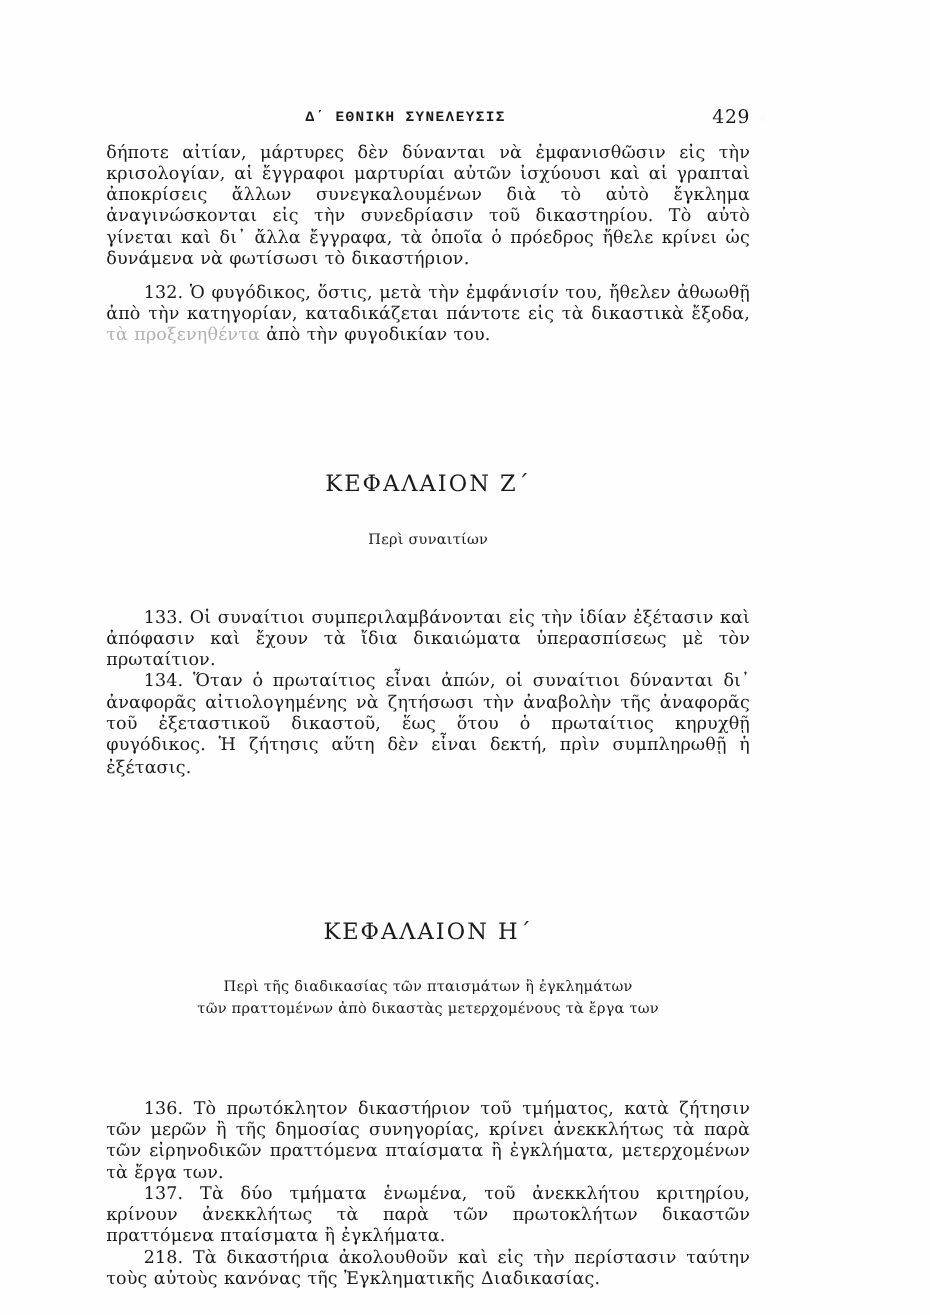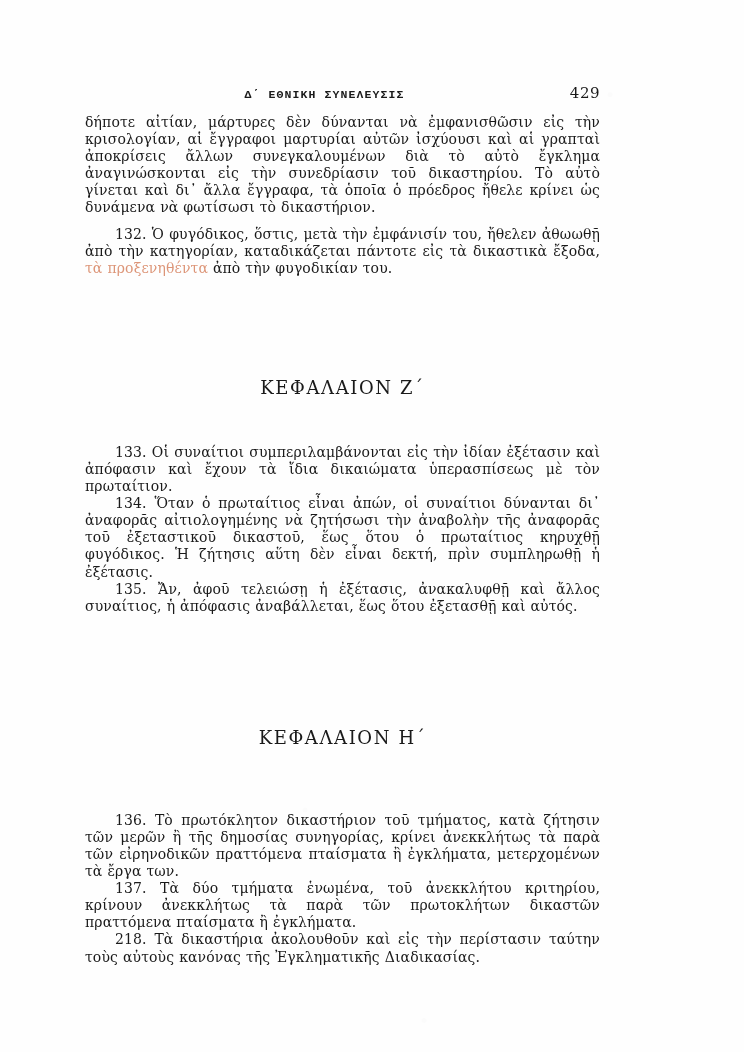--- a/index.html
+++ b/index.html
@@ -94,21 +94,21 @@
     text-align: center;
     font-size: 11.6px;
     line-height: 17px;
     letter-spacing: 0.2px;
     margin-top: 25px;
   }
   .chapter-sub .l2 { display: block; }
 
   
   .faded {
-    color: #c2410c;
+    color: #737373;
     opacity: 0.55;
   }
 </style>
 </head>
 <body>
 
 <div class="page">
   <div class="scan-tint"></div>
 
   <div class="content">
@@ -122,39 +122,40 @@
 
     <div class="gap-sm"></div>
 
     <p class="para indent">
       <span>132.</span><span> </span><span>Ὁ φυγόδικος, ὅστις, μετὰ τὴν ἐμφάνισίν του, ἤθελεν ἀθωωθῇ ἀπὸ τὴν κατηγορίαν, καταδικάζεται πάντοτε εἰς τὰ δικαστικὰ ἔξοδα, </span><span class="faded">τὰ προξενηθέντα</span><span> ἀπὸ τὴν φυγοδικίαν του.</span>
     </p>
 
     <div class="gap-xl"></div>
 
     <div class="chapter">ΚΕΦΑΛΑΙΟΝ Ζ΄</div>
+    <div class="chapter-sub">Περὶ συναιτίων</div>
 
     <div class="gap-md"></div>
 
     <p class="para indent">
       <span>133.</span>
       <span>Οἱ συναίτιοι συμπεριλαμβάνονται εἰς τὴν ἰδίαν ἐξέτασιν καὶ ἀπόφασιν καὶ ἔχουν τὰ ἴδια δικαιώματα ὑπερασπίσεως μὲ τὸν πρωταίτιον.</span>
     </p>
     <p class="para indent">
       <span>134.</span>
       <span>Ὅταν ὁ πρωταίτιος εἶναι ἀπών, οἱ συναίτιοι δύνανται δι᾽ ἀναφορᾶς αἰτιολογημένης νὰ ζητήσωσι τὴν ἀναβολὴν τῆς ἀναφορᾶς τοῦ ἐξεταστικοῦ δικαστοῦ, ἕως ὅτου ὁ πρωταίτιος κηρυχθῇ φυγόδικος. Ἡ ζήτησις αὕτη δὲν εἶναι δεκτή, πρὶν συμπληρωθῇ ἡ ἐξέτασις.</span>
     </p>
-    <p class="para indent">
-      <span>135.</span>
-      <span>Ἄν, ἀφοῦ τελειώσῃ ἡ ἐξέτασις, ἀνακαλυφθῇ καὶ ἄλλος συναίτιος, ἡ ἀπόφασις ἀναβάλλεται, ἕως ὅτου ἐξετασθῇ καὶ αὐτός.</span>
-    </p>
 
     <div class="gap-xxl"></div>
 
     <div class="chapter">ΚΕΦΑΛΑΙΟΝ Η΄</div>
+    <div class="chapter-sub">
+      <span class="l1">Περὶ τῆς διαδικασίας τῶν πταισμάτων ἢ ἐγκλημάτων</span>
+      <span class="l2">τῶν πραττομένων ἀπὸ δικαστὰς μετερχομένους τὰ ἔργα των</span>
+    </div>
 
     <div class="gap-lg"></div>
 
     <p class="para indent">
       <span>136.</span>
       <span>Τὸ πρωτόκλητον δικαστήριον τοῦ τμήματος, κατὰ ζήτησιν τῶν μερῶν ἢ τῆς δημοσίας συνηγορίας, κρίνει ἀνεκκλήτως τὰ παρὰ τῶν εἰρηνοδικῶν πραττόμενα πταίσματα ἢ ἐγκλήματα, μετερχομένων τὰ ἔργα των.</span>
     </p>
     <p class="para indent">
       <span>137.</span>
       <span>Τὰ δύο τμήματα ἑνωμένα, τοῦ ἀνεκκλήτου κριτηρίου, κρίνουν ἀνεκκλήτως τὰ παρὰ τῶν πρωτοκλήτων δικαστῶν πραττόμενα πταίσματα ἢ ἐγκλήματα.</span>

